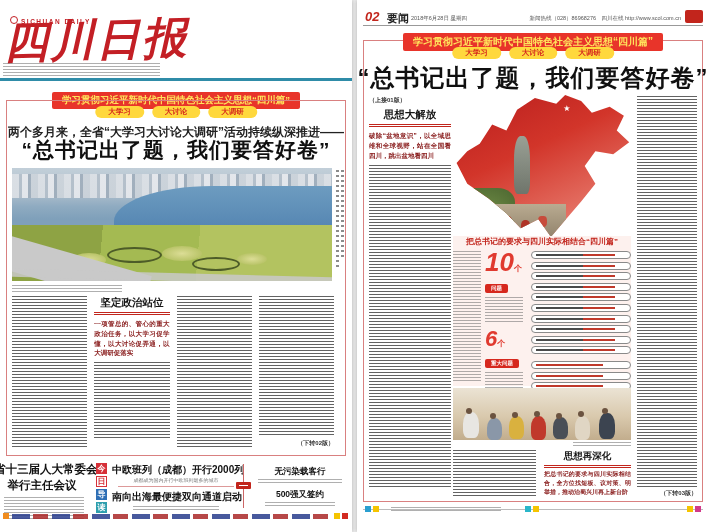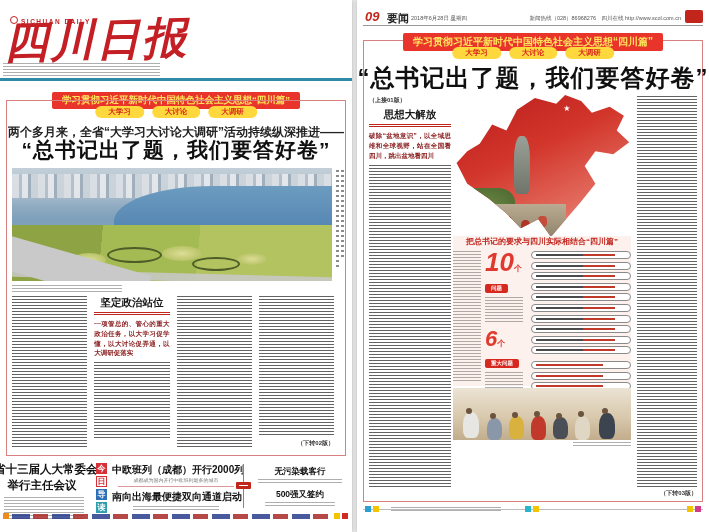--- a/index.html
+++ b/index.html
@@ -198,21 +198,21 @@
 
     <div class="abs microbar" style="left:12px; top:514px; width:318px; height:5px;"></div>
     <div class="chip" style="left:3px; top:513px; background:#f08c1e;"></div>
     <div class="chip" style="left:334px; top:513px; background:#f5c400;"></div>
     <div class="chip" style="left:342px; top:513px; background:#d22a22;"></div>
   </div>
 
   <div class="page" id="rp">
 
     <div class="abs" style="left:6px; top:8px; width:340px; height:18px; border-bottom:1px solid #999;">
-      <span class="pageno" style="position:absolute; left:2px; top:1px;">09</span>
+      <span class="pageno" style="position:absolute; left:2px; top:1px;">02</span>
       <span class="secname" style="position:absolute; left:24px; top:3px;">要闻</span>
       <span class="hdr-small" style="position:absolute; left:48px; top:7px;">2018年6月28日 星期四</span>
       <span class="hdr-small" style="position:absolute; right:22px; top:7px;">新闻热线（028）86968276　四川在线 http://www.scol.com.cn</span>
       <span class="logochip" style="position:absolute; right:0; top:2px; width:18px; height:13px;"></span>
     </div>
 
     <div class="abs redbox" style="left:6px; top:40px; width:340px; height:462px;"></div>
 
     <div class="abs banner" style="left:50%; transform:translateX(-50%); top:33px; font-size:10px;">学习贯彻习近平新时代中国特色社会主义思想“四川篇”</div>
     <div class="abs badges" style="left:50%; transform:translateX(-50%); top:47px;">
@@ -325,20 +325,27 @@
       <div class="head" style="left:13px; bottom:26px;"></div>
       <div class="head" style="left:37px; bottom:21px;"></div>
       <div class="head" style="left:59px; bottom:22px;"></div>
       <div class="head" style="left:81px; bottom:23px;"></div>
       <div class="head" style="left:103px; bottom:21px;"></div>
       <div class="head" style="left:125px; bottom:23px;"></div>
       <div class="head" style="left:149px; bottom:26px;"></div>
     </div>
     <div class="abs ft-lt" style="left:216px; top:442px; width:58px; height:4px;"></div>
 
+    <div class="abs" style="left:96px; top:450px; width:178px; height:48px; display:flex; gap:8px;">
+      <div class="ft" style="flex:1;"></div>
+      <div style="flex:1.05;">
+        <div class="subhead" style="font-size:9.5px;">思想再深化</div>
+        <div class="intro" style="margin-top:2px; font-size:6px;">把总书记的要求与四川实际相结合，全方位找短板、议对策、明举措，推动治蜀兴川再上新台阶</div>
+      </div>
+    </div>
 
     <div class="abs" style="left:280px; top:96px; width:60px; height:402px; display:flex; flex-direction:column;">
       <div class="ft" style="flex:1;"></div>
       <div class="cont" style="text-align:right; margin-top:2px;">（下转03版）</div>
     </div>
 
     <div class="abs" style="left:6px; top:509px; width:340px; border-top:1px solid #bbb;"></div>
     <div class="chip" style="left:8px; top:506px; background:#2a9fd0;"></div>
     <div class="chip" style="left:16px; top:506px; background:#f5c400;"></div>
     <div class="abs ft-lt" style="left:34px; top:507px; width:110px; height:5px;"></div>

